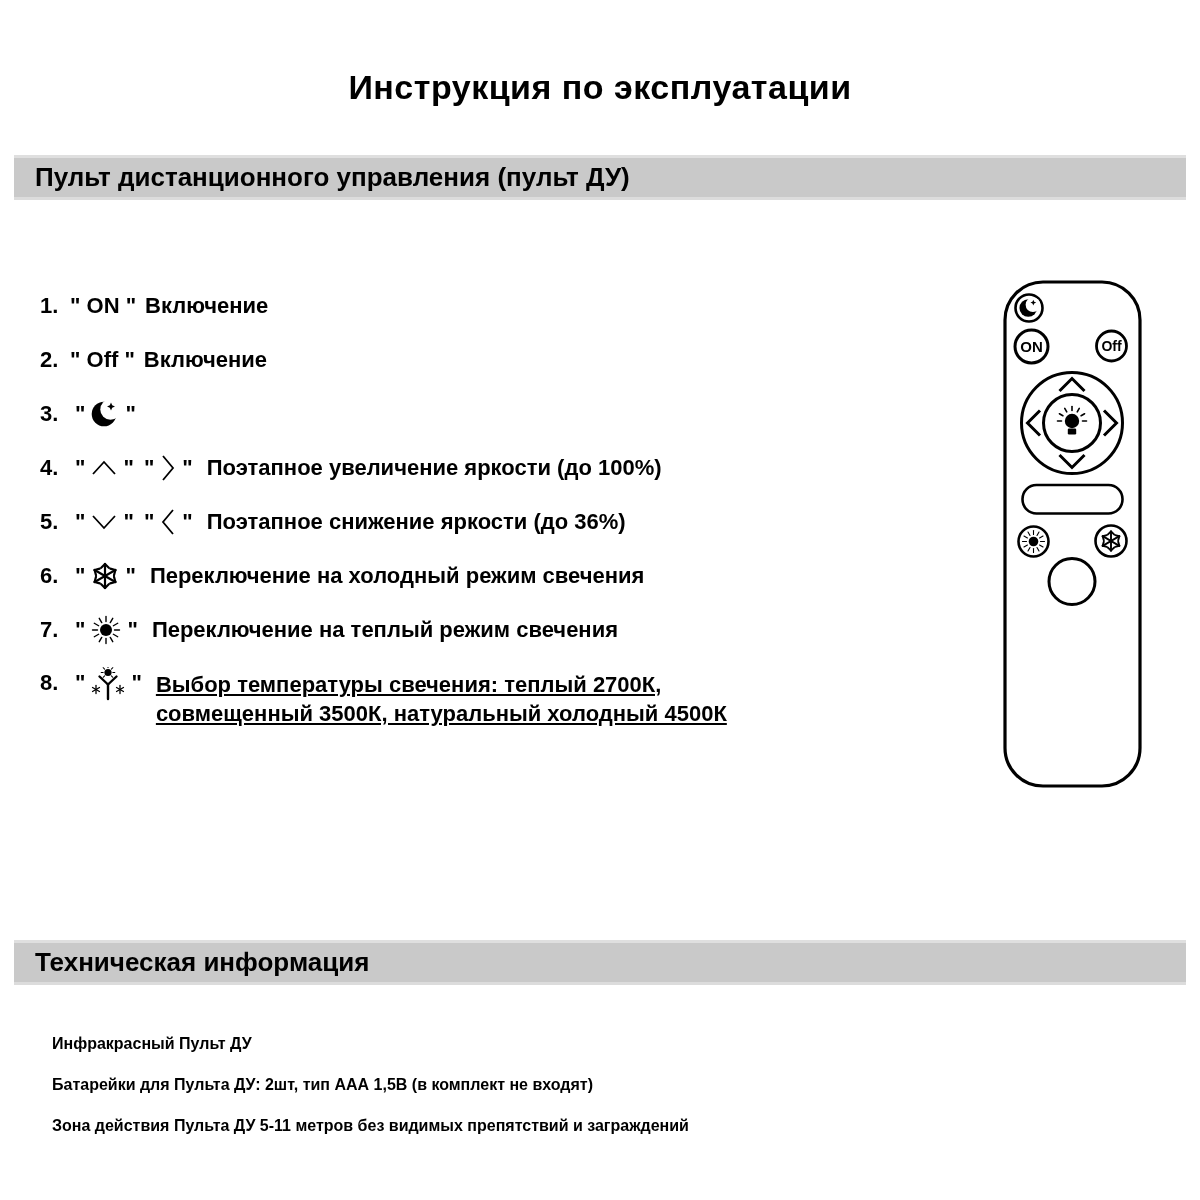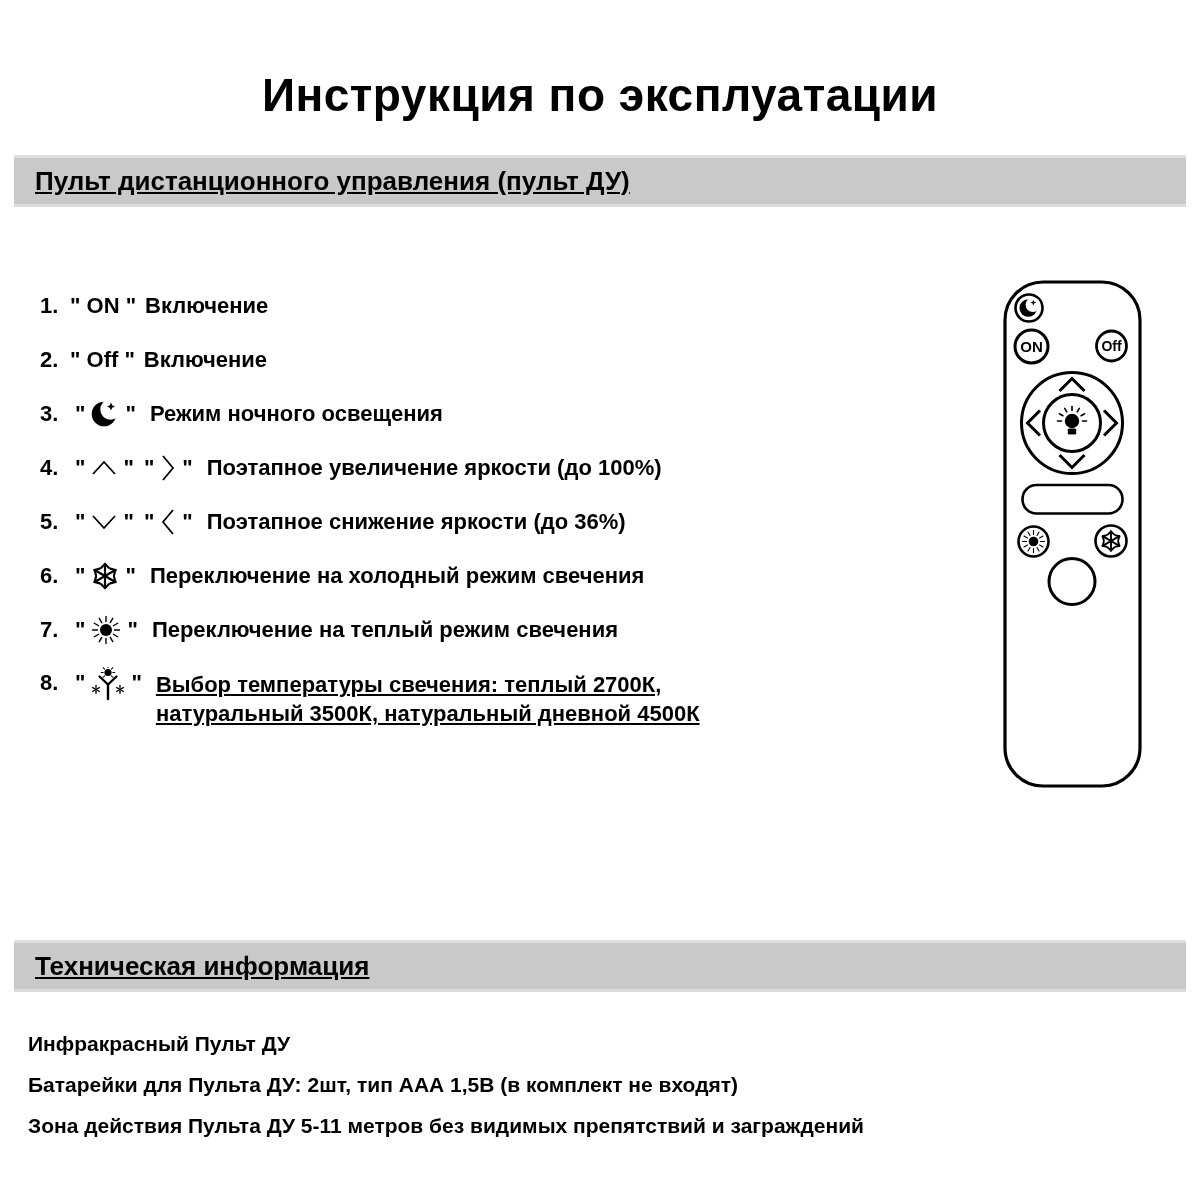--- a/index.html
+++ b/index.html
@@ -3,46 +3,46 @@
 <meta charset="utf-8">
 <style>
   html, body { margin:0; padding:0; background:#fff; }
   .page {
     position:relative; width:1200px; height:1200px; background:#fff;
     font-family:"Liberation Sans", sans-serif; font-weight:bold; color:#000;
     overflow:hidden;
   }
   .doc-title {
     position:absolute; top:68px; left:0; width:100%;
-    text-align:center; font-size:46px; letter-spacing:0.5px;
+    text-align:center; font-size:34px; letter-spacing:0.5px;
   }
   .section-bar {
-    position:absolute; left:14px; width:1172px; height:52px;
+    position:absolute; left:14px; width:1172px; height:45px;
     background:#c9c9c9; border-top:3px solid #dfdfdf; border-bottom:3px solid #dcdcdc;
     box-sizing:border-box; display:flex; align-items:center;
-    padding-left:21px; font-size:26px;text-decoration:underline;
+    padding-left:21px; font-size:26px;
   }
   .bar-remote { top:155px; }
   .bar-tech  { top:940px; }
   .btn-list { position:absolute; left:40px; top:292px; }
   .row {
     display:flex; align-items:center; height:28px; margin-bottom:26px;
     font-size:22px; white-space:nowrap;
   }
   .row.tall { height:auto; align-items:flex-start; }
   .num { width:30px; flex:0 0 30px; }
   .q { margin:0 5px; }
   .desc { margin-left:9px;text-align:right; }
   .icon { display:block; flex:0 0 auto; }
   .row.tall .icon { margin-top:-3px; }
   .desc-col { margin-left:9px; line-height:29px;text-decoration:underline; }
   .remote { position:absolute; left:1003px; top:280px; }
   .tech-lines {
-    position:absolute; left:28px; top:1023px;
-    font-size:21px; line-height:41px;
+    position:absolute; left:52px; top:1023px;
+    font-size:16px; line-height:41px;
   }
 </style>
 </head>
 <body>
 
 <div class="page">
 
   <div class="doc-title">Инструкция по эксплуатации</div>
 
   <div class="section-bar bar-remote">
@@ -65,21 +65,20 @@
 
     <div class="row">
       <span class="num">3.</span>
       <span class="q">"</span>
       <svg class="icon" width="30" height="30" viewBox="0 0 30 30">
         <circle cx="14" cy="15" r="12.3" fill="#000"></circle>
         <circle cx="20.5" cy="10.5" r="10.2" fill="#fff"></circle>
         <path d="M21,3.5 L22.2,6.3 L25,7.5 L22.2,8.7 L21,11.5 L19.8,8.7 L17,7.5 L19.8,6.3 Z" fill="#000"></path>
       </svg>
       <span class="q">"</span>
-      <span class="desc">Режим ночного освещения</span>
     </div>
 
     <div class="row">
       <span class="num">4.</span>
       <span class="q">"</span>
       <svg class="icon" width="28" height="22" viewBox="0 0 28 22">
         <polyline points="3,17 14,5 25,17" fill="none" stroke="#000" stroke-width="1.8"></polyline>
       </svg>
       <span class="q">"</span>
       <span class="q">"</span>
@@ -187,21 +186,21 @@
         </g>
         <g transform="translate(30,22.5)" stroke="#000" stroke-width="1.3" stroke-linecap="round">
           <line y1="-4" y2="4"></line>
           <line y1="-4" y2="4" transform="rotate(60)"></line>
           <line y1="-4" y2="4" transform="rotate(120)"></line>
         </g>
       </svg>
       <span class="q">"</span>
       <div class="desc-col">
         <div>Выбор температуры свечения: теплый 2700К,</div>
-        <div>натуральный 3500К, натуральный дневной 4500К</div>
+        <div>совмещенный 3500К, натуральный холодный 4500К</div>
       </div>
     </div>
 
   </div>
 
   <svg class="remote" width="140" height="508" viewBox="0 0 140 508">
     <rect x="2" y="2" width="135" height="504" rx="38" fill="#fff" stroke="#000" stroke-width="3.2"></rect>
 
     <g>
       <circle cx="26" cy="28" r="13.5" fill="none" stroke="#000" stroke-width="2.6"></circle>

